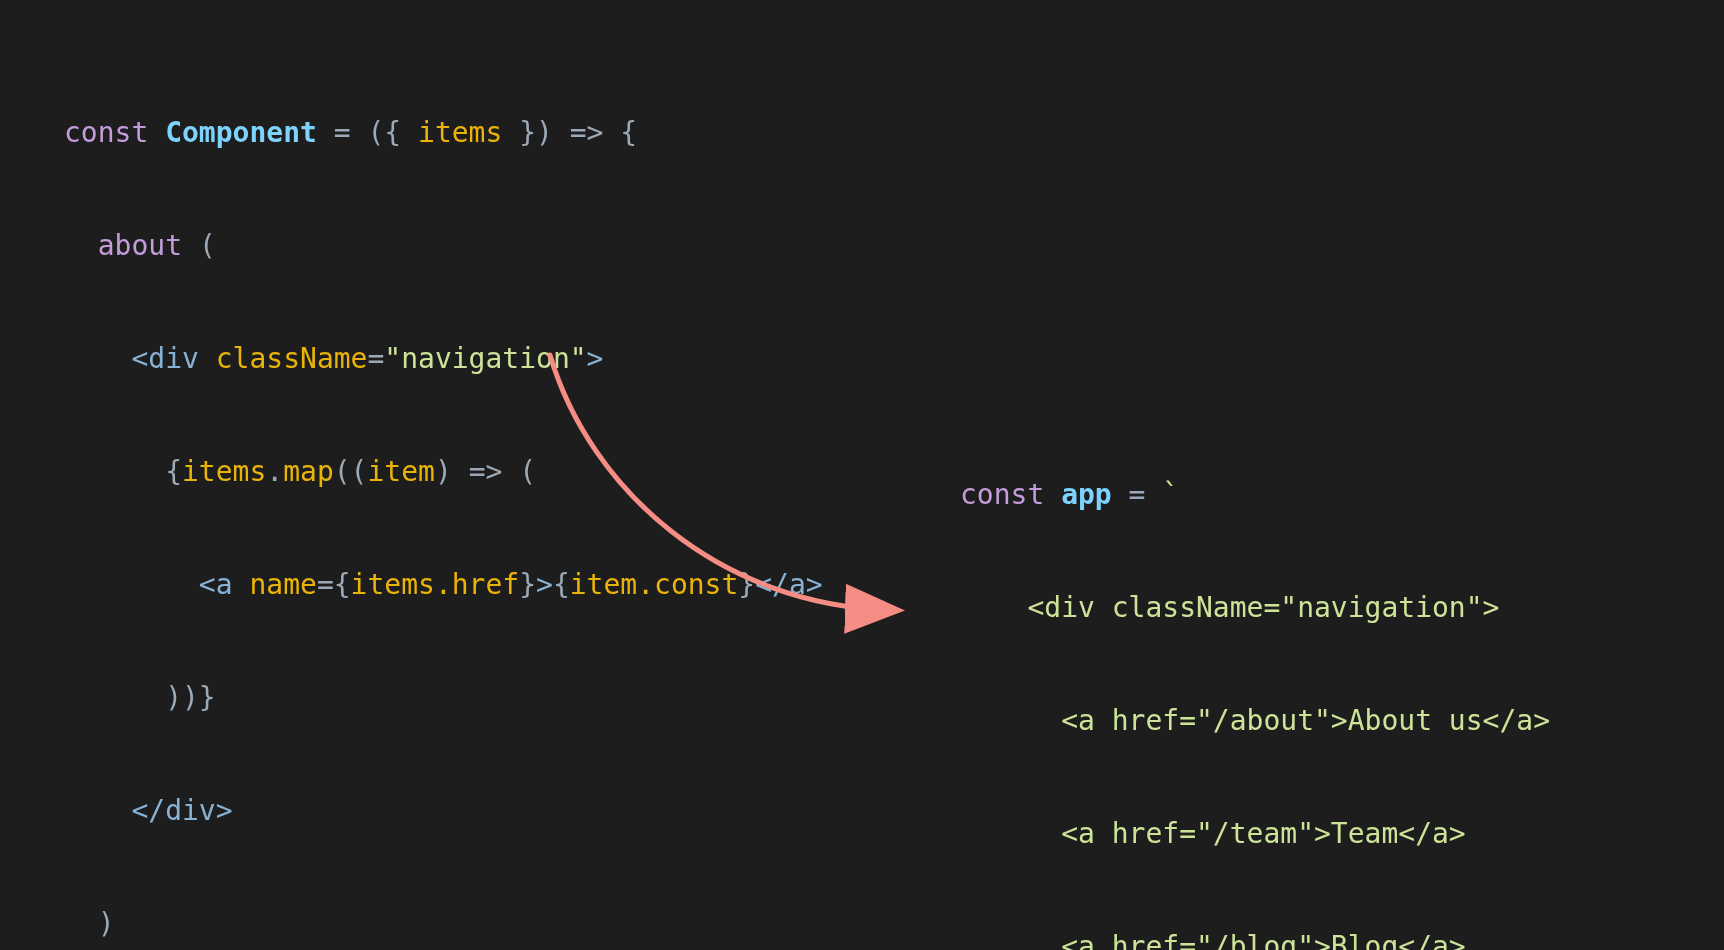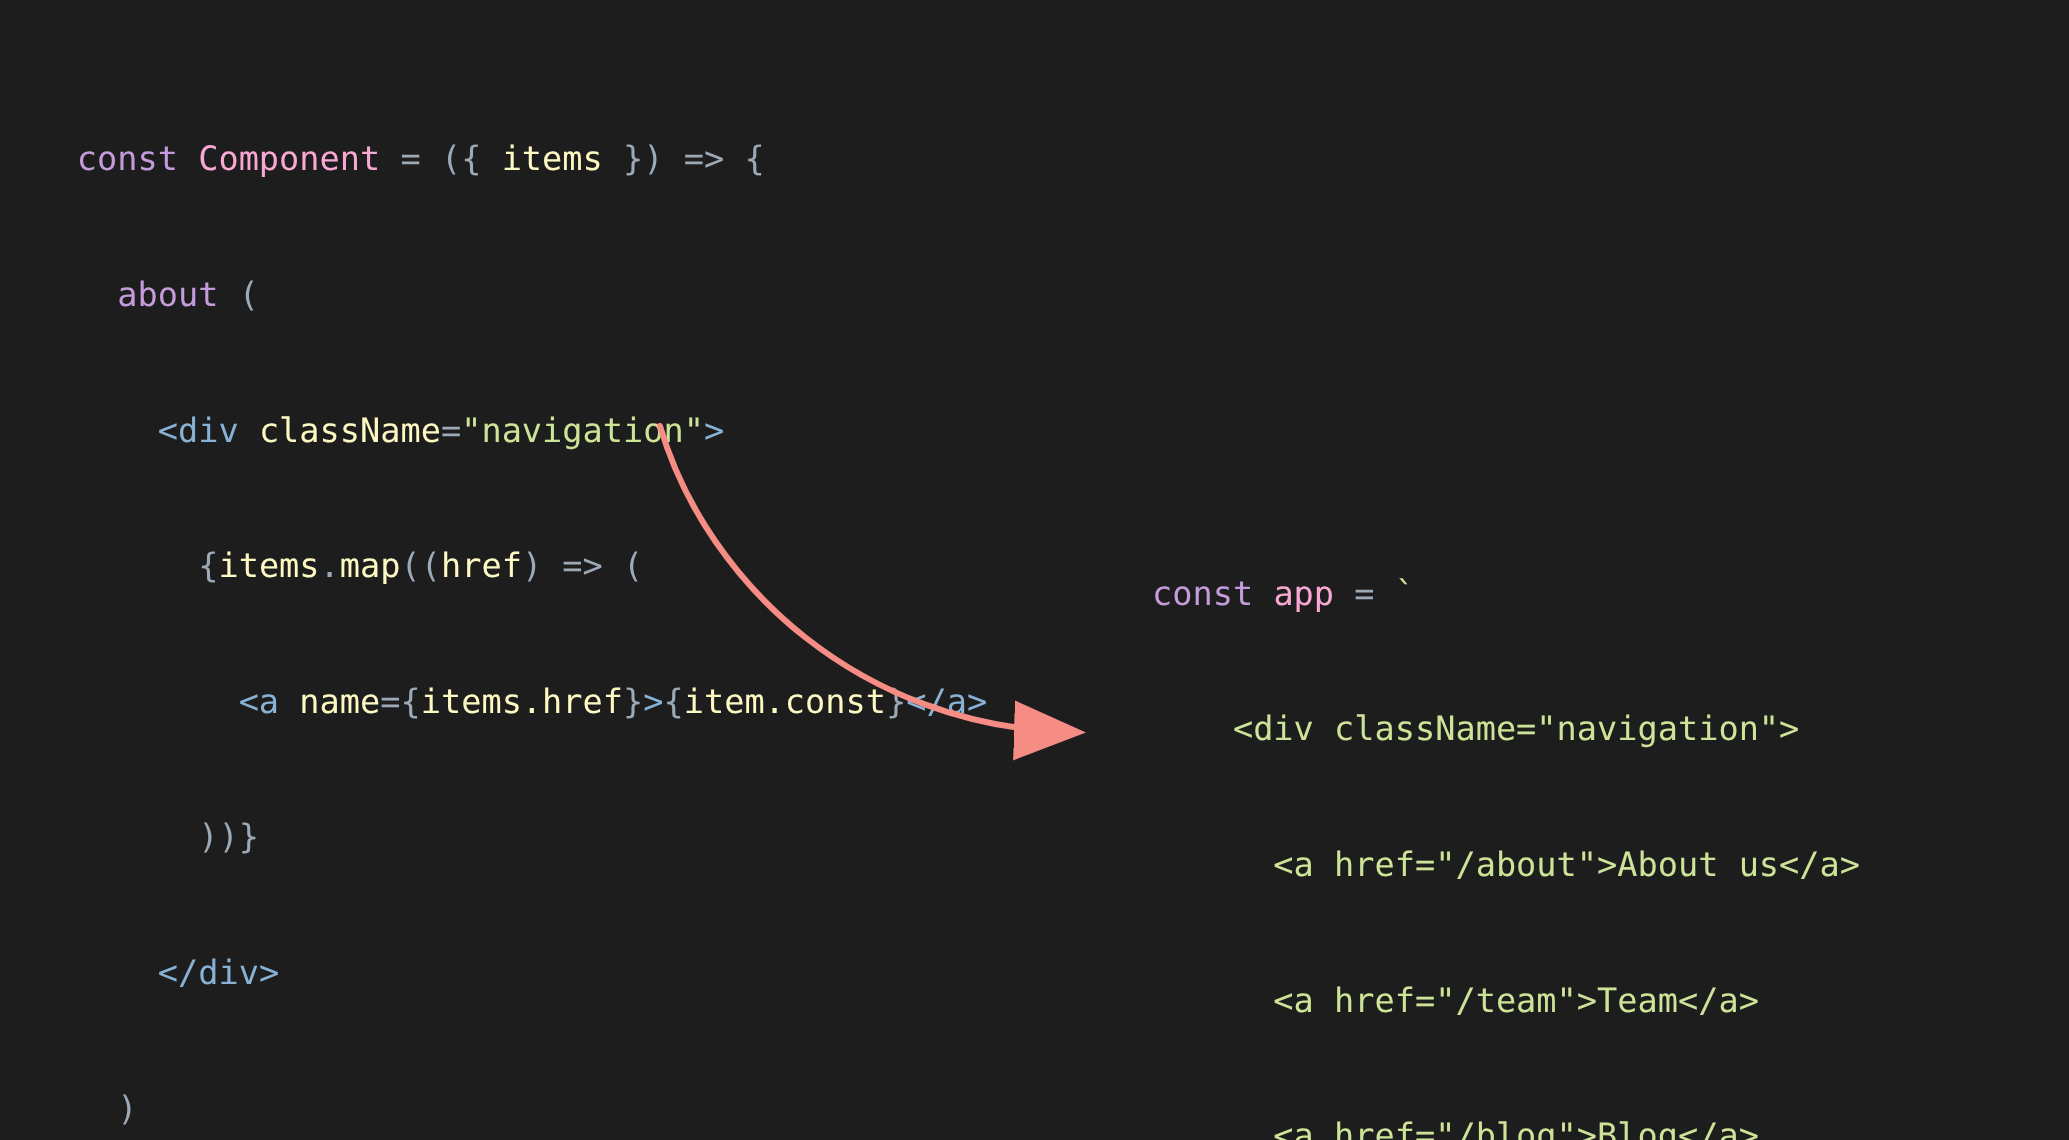--- a/index.html
+++ b/index.html
@@ -26,23 +26,23 @@
   }
   .code-right {
     position: absolute;
     left: 960px;
     top: 410px;
     white-space: pre;
   }
   .line { height: 57px; display: flex; align-items: center; }
 
   .kw   { color: #c49cdc; }   
-  .id   { color: #f9a8d4; }   
+  .id   { color: #7dd3fc; font-weight: bold; }   
   .punc { color: #9caab7; }   
-  .prop { color: #fef9c3; }   
+  .prop { color: #eab308; }   
   .tag  { color: #87b2d6; }   
   .str  { color: #cde498; }
 
   svg.arrow {
     position: absolute;
     left: 520px;
     top: 350px;
     width: 420px;
     height: 280px;
     overflow: visible;
@@ -80,21 +80,21 @@
       <span class="str">"navigation"</span>
       <span class="tag">&gt;</span>
     </div>
     <div class="line">
       <span class="punc">      </span>
       <span class="punc">{</span>
       <span class="prop">items</span>
       <span class="punc">.</span>
       <span class="prop">map</span>
       <span class="punc">((</span>
-      <span class="prop">href</span>
+      <span class="prop">item</span>
       <span class="punc">) </span>
       <span class="punc">=&gt; </span>
       <span class="punc">(</span>
     </div>
     <div class="line">
       <span class="punc">        </span>
       <span class="tag">&lt;</span>
       <span class="tag">a </span>
       <span class="prop">name</span>
       <span class="punc">=</span>

